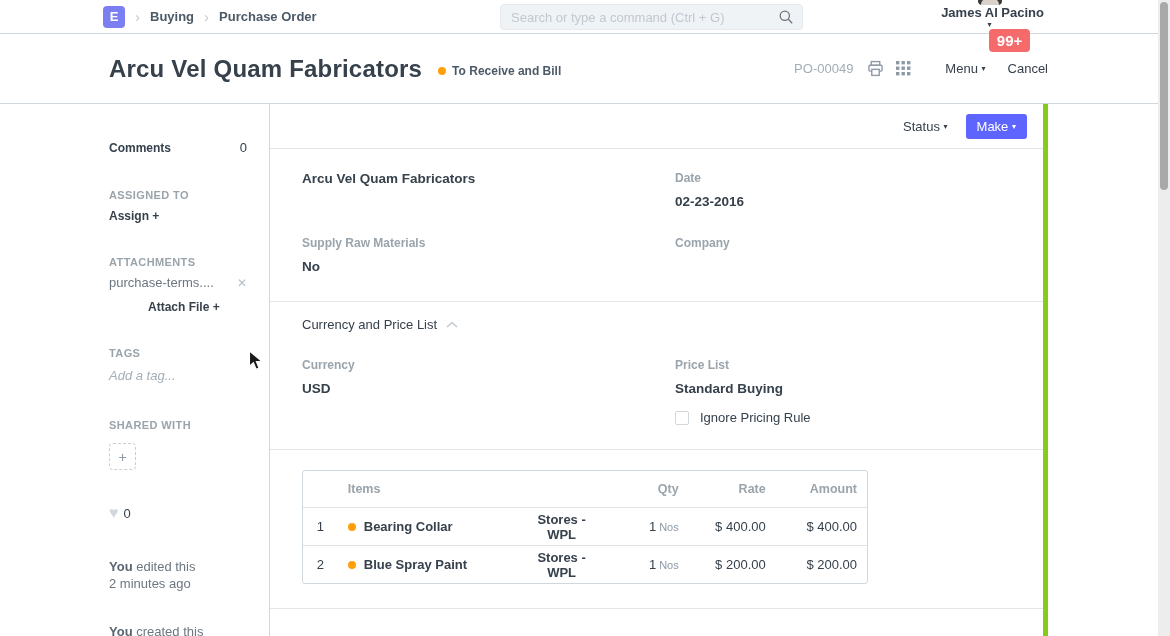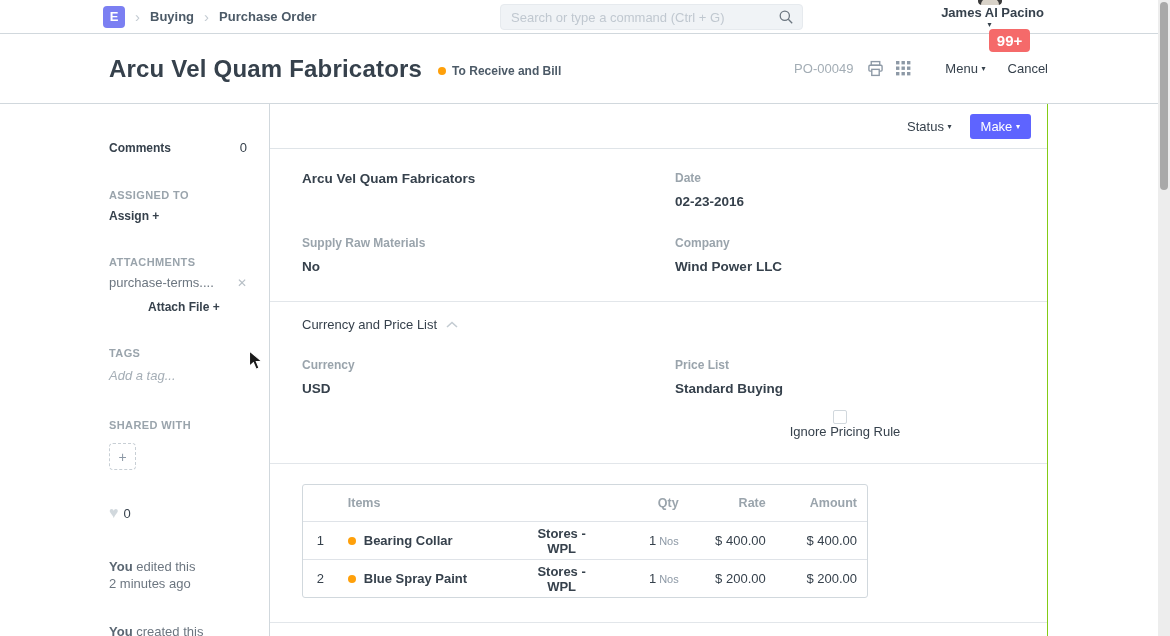--- a/index.html
+++ b/index.html
@@ -28,21 +28,21 @@
   .dot { width:8px; height:8px; border-radius:50%; background:#ffa00a; margin-right:6px; }
   .indicator span.txt { font-size:12px; font-weight:bold; color:#4c5a67; }
   .head-right { margin-left:auto; display:flex; align-items:center; }
   .doc-id { font-size:13px; color:#a3adb5; margin-right:14px; }
   .icon-btn { display:flex; align-items:center; margin-right:12px; cursor:pointer; }
   .head-link { font-size:13px; color:#36414c; margin-left:22px; cursor:pointer; }
 
   
   .content { display:flex; height:532px; }
   .sidebar { width:270px; flex:none; border-right:1px solid #d1d8dd; padding:36px 22px 0 109px; }
-  .main { width:778px; flex:none; border-right:1px solid #84cc16; }
+  .main { width:778px; flex:none; border-right:5px solid #84cc16; }
 
   
   .sb-between { display:flex; justify-content:space-between; align-items:center; }
   .sb-strong { font-size:12px; font-weight:bold; color:#36414c; cursor:pointer; }
   .sb-count { font-size:13px; color:#36414c; }
   .sb-cap { font-size:11px; color:#9aa4ac; letter-spacing:.4px; font-weight:bold; }
   .sb-plain { font-size:13px; color:#6c7680; cursor:pointer; }
   .sb-close { font-size:12px; color:#b7bfc6; cursor:pointer; }
   .sb-italic { font-size:13px; font-style:italic; color:#a5aeb6; cursor:text; }
   .share-box { width:27px; height:27px; border:1px dashed #c8cfd5; border-radius:4px; display:flex; align-items:center; justify-content:center; color:#8d99a6; font-size:14px; cursor:pointer; }
@@ -64,21 +64,21 @@
   .fgrid { display:grid; grid-template-columns:373px 1fr; }
   .sec1 { padding-top:22px; }
   .field { margin-bottom:27px; }
   .f-label { font-size:12px; color:#9aa4ac; font-weight:bold; margin-bottom:9px; }
   .f-value { font-size:13.5px; font-weight:bold; color:#36414c; }
   .divider { border:none; border-top:1px solid #e2e6ea; margin:0 -32px; }
   .sec-title-row { display:flex; align-items:center; padding:15px 0 0; cursor:pointer; }
   .sec-title { font-size:13px; color:#36414c; }
   .collapse-icon { margin-left:9px; display:flex; }
   .sec2-grid { margin-top:26px; }
-  .check-row { display:flex; align-items:center; margin-top:13px; cursor:pointer;flex-direction:column; }
+  .check-row { display:flex; align-items:center; margin-top:13px; cursor:pointer; }
   .checkbox { width:14px; height:14px; border:1px solid #d1d8dd; border-radius:2px; background:#fff; margin-right:11px; cursor:pointer; }
   .check-label { font-size:13px; color:#36414c; }
 
   
   .table-wrap { padding:20px 0 0; }
   table.items { width:566px; border-collapse:separate; border-spacing:0; border:1px solid #d1d8dd; border-radius:3px; }
   table.items th { height:36px; font-size:12.5px; font-weight:bold; color:#9aa4ac; text-align:left; padding:0 10px; }
   table.items td { height:38px; border-top:1px solid #dfe3e8; font-size:13px; color:#36414c; padding:0 10px; }
   .col-idx { text-align:center !important; color:#6c7680; }
   .item-cell { display:flex; align-items:center; }
@@ -220,21 +220,20 @@
           <div class="field">
             <div class="f-label">Date</div>
             <div class="f-value">02-23-2016</div>
           </div>
           <div class="field">
             <div class="f-label">Supply Raw Materials</div>
             <div class="f-value">No</div>
           </div>
           <div class="field">
             <div class="f-label">Company</div>
-            <div class="f-value">Wind Power LLC</div>
           </div>
         </div>
 
         <hr class="divider">
 
         <div class="sec-title-row">
           <span class="sec-title">Currency and Price List</span>
           <span class="collapse-icon">
             <svg width="12" height="8" viewBox="0 0 12 8">
                 <polyline points="1,6 6,1.5 11,6" stroke="#c3cbd2" stroke-width="1.6" fill="none"></polyline>

